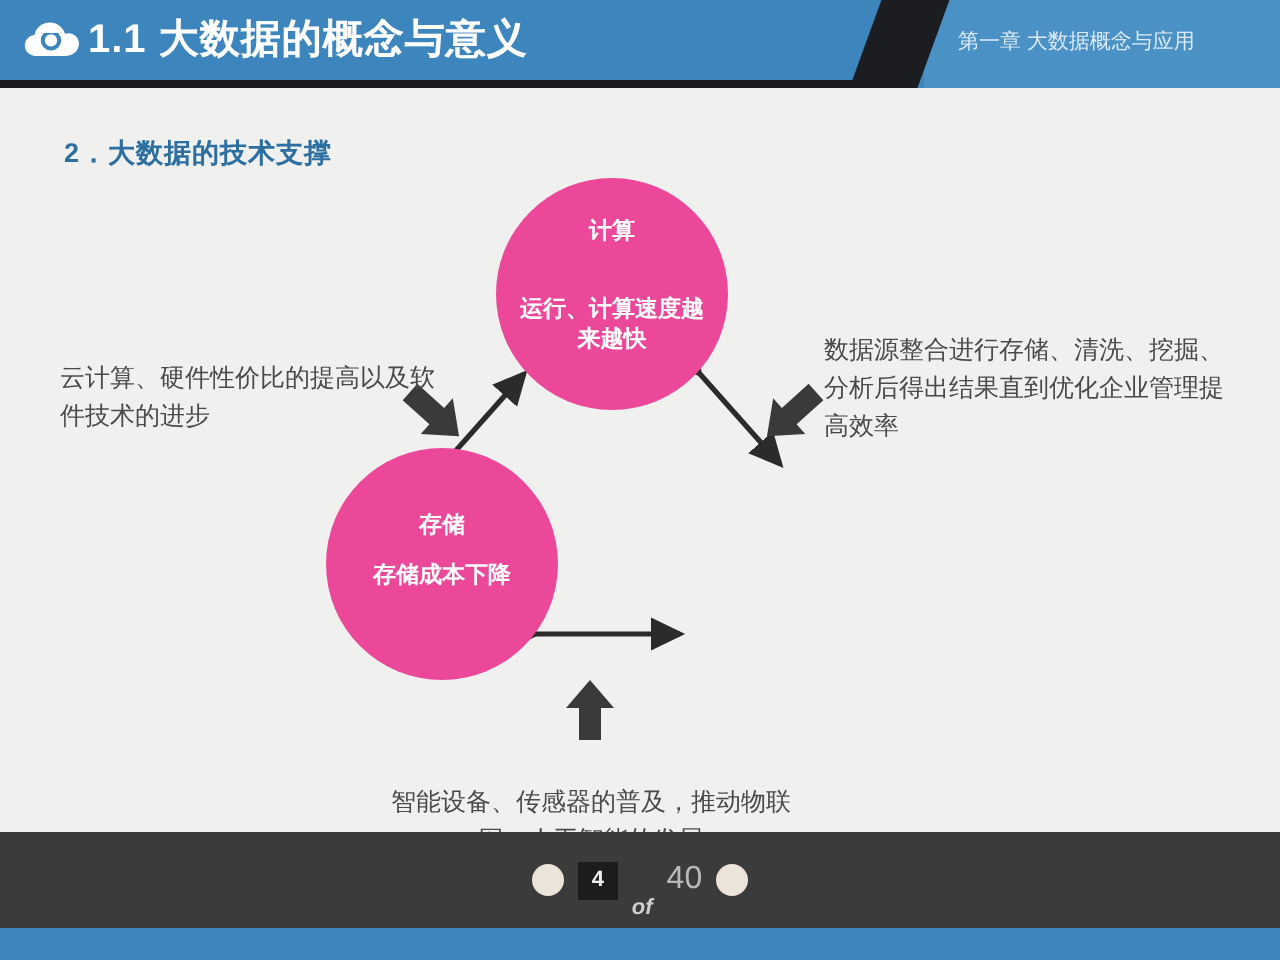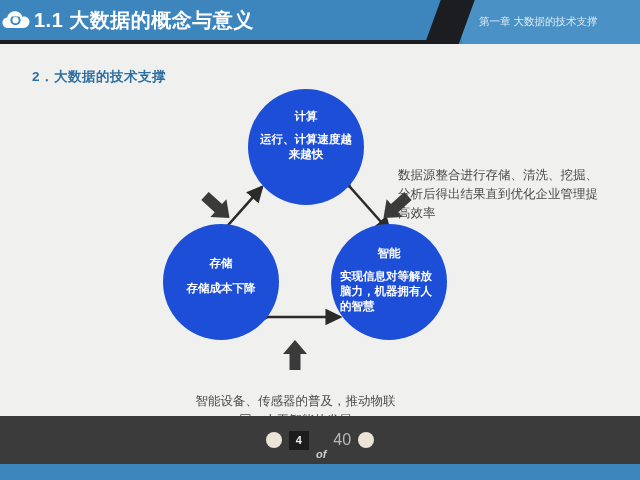--- a/index.html
+++ b/index.html
@@ -46,21 +46,21 @@
   .header-right-panel {
     position: absolute;
     left: 462px;
     top: 0;
     width: 178px;
     height: 44px;
     background: #4a92c6;
   }
   .title-wrap {
     position: absolute;
-    left: 0;
+    left: 10px;
     top: 7px;
     display: flex;
     align-items: center;
     gap: 2px;
   }
   .cloud-icon {
     position: relative;
     width: 32px;
     height: 26px;
     flex: none;
@@ -105,41 +105,41 @@
   
   .diagram {
     position: absolute;
     left: 0; top: 0;
     width: 640px;
     height: 372px;
   }
   .circle {
     position: absolute;
     border-radius: 50%;
-    background: #1d4ed8;
+    background: #ec4899;
     color: #ffffff;
     text-align: center;
     box-sizing: border-box;
   }
   .circle .c-title {
     font-size: 11.5px;
     font-weight: bold;
     line-height: 15px;
   }
   .circle .c-body {
     font-size: 11.5px;
     font-weight: bold;
     line-height: 15px;
   }
   #circle-compute {
     left: 248px; top: 45px;
     width: 116px; height: 116px;
     padding-top: 20px;
   }
-  #circle-compute .c-body { margin-top: 8px; padding: 0 12px; }
+  #circle-compute .c-body { margin-top: 24px; padding: 0 12px; }
   #circle-storage {
     left: 163px; top: 180px;
     width: 116px; height: 116px;
     padding-top: 32px;
   }
   #circle-storage .c-body { margin-top: 10px; padding: 0 3px; }
   #circle-intel {
     left: 331px; top: 180px;
     width: 116px; height: 116px;
     padding-top: 22px;
@@ -163,21 +163,21 @@
     font-size: 12.5px;
     line-height: 19px;
   }
   #annot-left {
     left: 30px;
     top: 136px;
     width: 190px;
     text-align: left;
   }
   #annot-right {
-    left: 398px;
+    left: 412px;
     top: 122px;
     width: 200px;
     text-align: left;
   }
   #annot-bottom {
     left: 188px;
     top: 348px;
     width: 215px;
     text-align: center;
   }
@@ -265,21 +265,21 @@
         <svg width="32" height="26" viewBox="0 0 32 26">
           <path d="M8.5 21c-3.6 0-6.1-2.3-6.1-5.3 0-2.7 2-4.9 4.8-5.2.7-3.6 3.9-6.3 7.7-6.3 3.6 0 6.7 2.4 7.6 5.7.5-.2 1.1-.3 1.7-.3 2.9 0 5.3 2.3 5.3 5.2 0 3.1-2.5 6.2-6.4 6.2H8.5z" fill="#ffffff"></path>
           <circle cx="15.5" cy="13.2" r="5.1" fill="#3c86bd"></circle>
           <circle cx="15.5" cy="13.2" r="3.1" fill="#ffffff"></circle>
           <rect x="11.4" y="6.9" width="8.4" height="2.6" rx="1.1" fill="#ffffff"></rect>
         </svg>
       </span>
       <span class="title-text">1.1  大数据的概念与意义</span>
     </div>
 
-    <div class="chapter-text">第一章 大数据的技术支撑</div>
+    <div class="chapter-text">第一章 大数据概念与应用</div>
   </div>
 
   <div class="body-area">
 
     <div class="section-heading">2．大数据的技术支撑</div>
 
     <div class="diagram">
 
       <svg class="arrows" viewBox="0 0 640 372">
         <defs>
@@ -310,26 +310,23 @@
       <div class="circle" id="circle-compute">
         <div class="c-title">计算</div>
         <div class="c-body">运行、计算速度越来越快</div>
       </div>
 
       <div class="circle" id="circle-storage">
         <div class="c-title">存储</div>
         <div class="c-body">存储成本下降</div>
       </div>
 
-      <div class="circle" id="circle-intel">
-        <div class="c-title">智能</div>
-        <div class="c-body">实现信息对等解放脑力，机器拥有人的智慧</div>
-      </div>
-
-
+
+
+      <div class="annot" id="annot-left">云计算、硬件性价比的提高以及软件技术的进步</div>
       <div class="annot" id="annot-right">数据源整合进行存储、清洗、挖掘、分析后得出结果直到优化企业管理提高效率</div>
       <div class="annot" id="annot-bottom">智能设备、传感器的普及，推动物联网、人工智能的发展</div>
     </div>
   </div>
 
   <div class="footer"></div>
   <div class="pager">
     <div class="pager-btn"></div>
     <div class="page-box">4</div>
     <div class="page-of">of</div>

